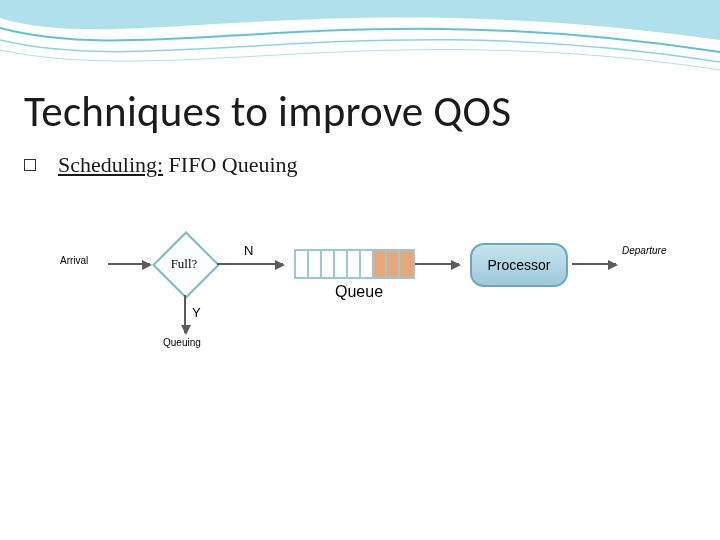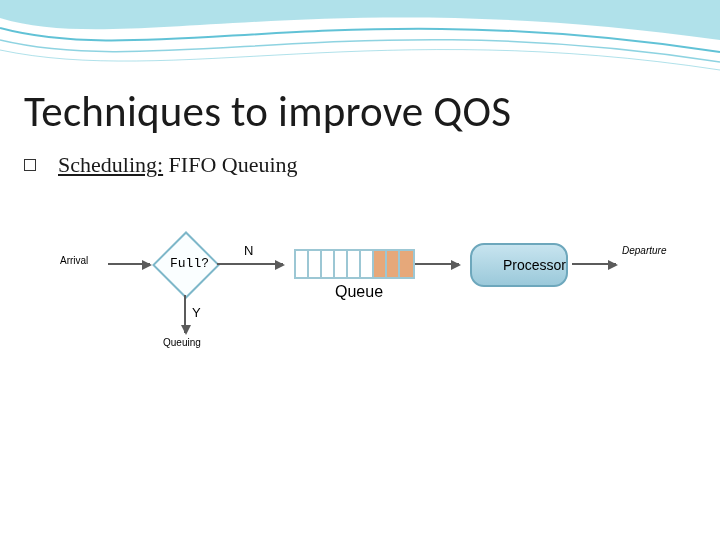--- a/index.html
+++ b/index.html
@@ -103,21 +103,21 @@
   .diamond {
     position: absolute;
     width: 44px;
     height: 44px;
     transform: rotate(45deg);
     border: 2px solid #7db7c9;
     background: #fafeff;
   }
   .diamond-label {
     position: absolute;
-    font-family: Liberation Mono, monospace;
+    font-family: Liberation Serif, serif;
     font-size: 13px;
     color: #000;
     text-align: center;
   }
   .queue {
     position: absolute;
     left: 234px;
     top: 44px;
     display: flex;
     border: 2px solid #9cc7d4;
@@ -140,21 +140,21 @@
     left: 410px;
     top: 38px;
     width: 94px;
     height: 40px;
     background: #b0d7e6;
     background: linear-gradient(#c7e4ef, #9bc9da);
     border: 2px solid #6da7bc;
     border-radius: 14px;
     display: flex;
     align-items: center;
-    justify-content: flex-end;
+    justify-content: center;
     font-family: Arial, sans-serif;
     font-size: 14px;
     color: #000;
   }
   .edge-label {
     position: absolute;
     font-family: Arial, sans-serif;
     font-size: 13px;
     color: #000;
   }

